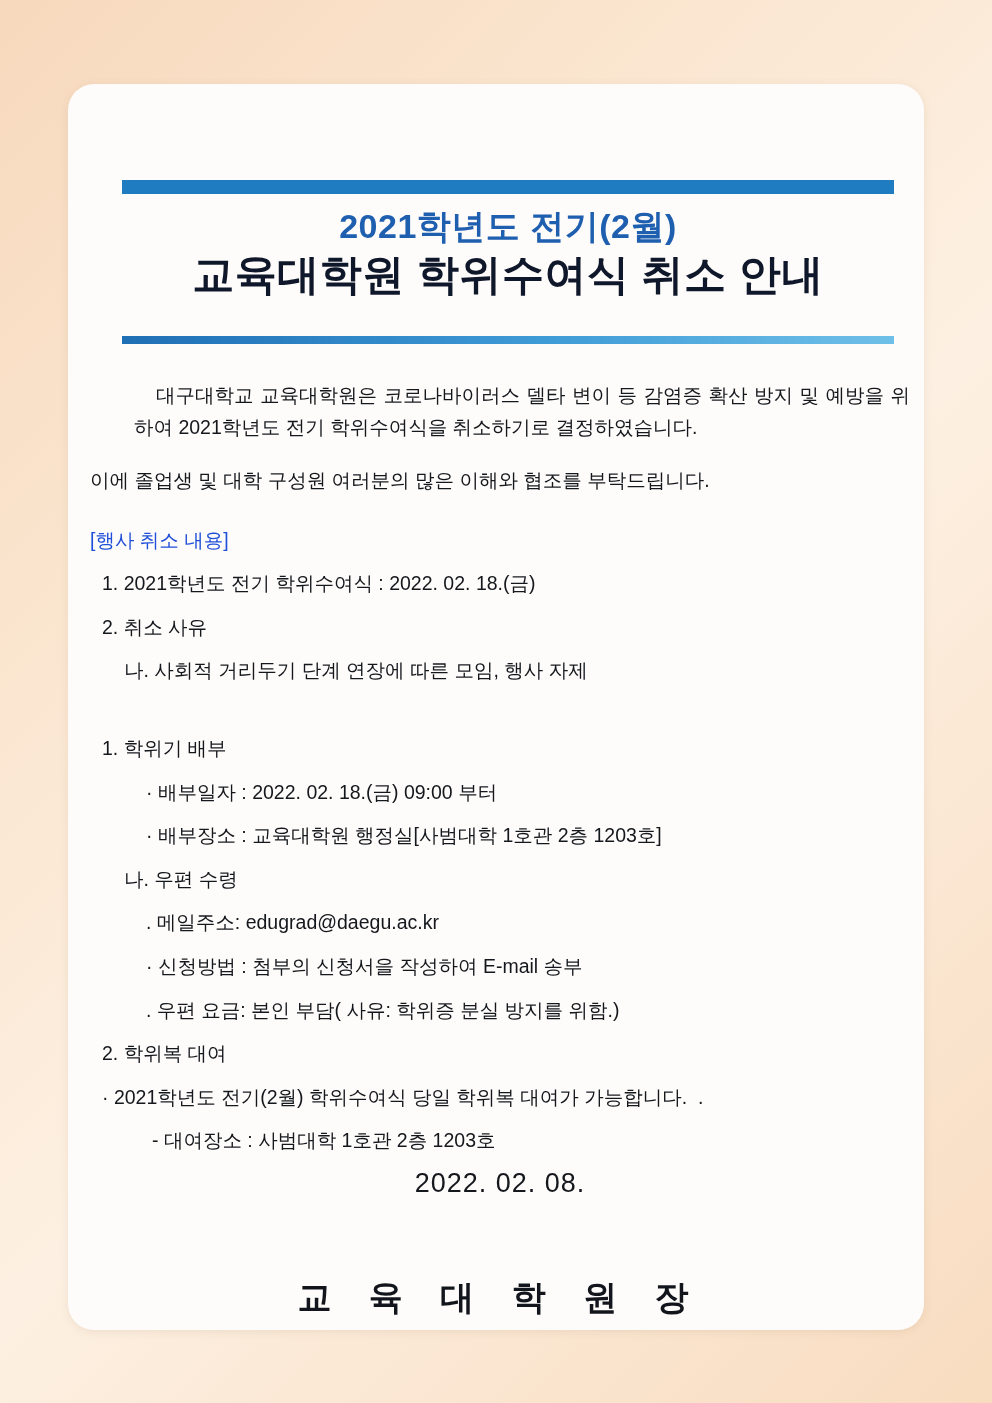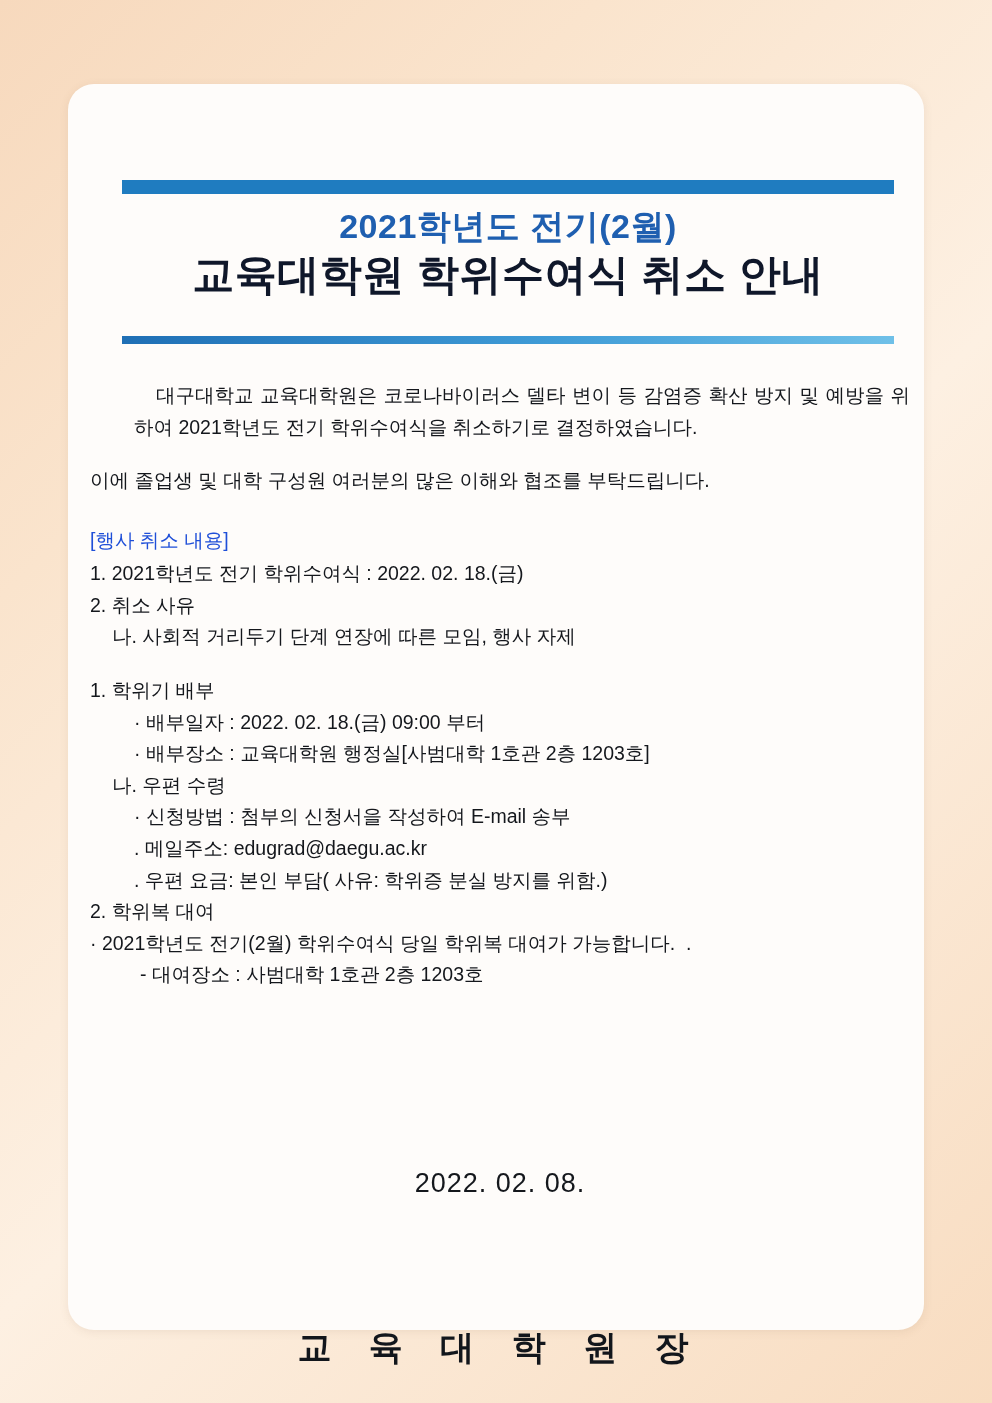--- a/index.html
+++ b/index.html
@@ -85,41 +85,41 @@
     margin-left: 44px;
   }
   .spacer-sm { height: 16px; }
   .spacer-md { height: 22px; }
   .section-head {
     color: #1f4fd8;
     font-size: 19.5px;
     margin: 0 0 2px 0;
   }
   .line {
-    margin: 0;
+    margin: 12px;
     white-space: pre;
   }
   .lvl1 { padding-left: 0; }
   .lvl2 { padding-left: 22px; }
   .lvl3 { padding-left: 44px; }
   .lvl3b { padding-left: 50px; }
   .footer-date {
     position: absolute;
     left: 90px;
     top: 1168px;
     width: 820px;
     text-align: center;
     font-size: 27px;
     color: #14171c;
     letter-spacing: 1px;
   }
   .footer-signer {
     position: absolute;
     left: 90px;
-    top: 1325px;
+    top: 1275px;
     width: 820px;
     text-align: center;
     font-size: 34px;
     font-weight: bold;
     color: #12161c;
     letter-spacing: 14px;
   }
 </style>
 </head>
 <body>
@@ -151,22 +151,22 @@
     <p class="line lvl1">1. 2021학년도 전기 학위수여식 : 2022. 02. 18.(금)</p>
     <p class="line lvl1">2. 취소 사유</p>
     <p class="line lvl2">나. 사회적 거리두기 단계 연장에 따른 모임, 행사 자제</p>
 
     <div class="spacer-md"></div>
 
     <p class="line lvl1">1. 학위기 배부</p>
     <p class="line lvl3">· 배부일자 : 2022. 02. 18.(금) 09:00 부터</p>
     <p class="line lvl3">· 배부장소 : 교육대학원 행정실[사범대학 1호관 2층 1203호]</p>
     <p class="line lvl2">나. 우편 수령</p>
+    <p class="line lvl3">. 메일주소: edugrad@daegu.ac.kr</p>
     <p class="line lvl3">· 신청방법 : 첨부의 신청서을 작성하여 E-mail 송부</p>
-    <p class="line lvl3">. 메일주소: edugrad@daegu.ac.kr</p>
     <p class="line lvl3">. 우편 요금: 본인 부담( 사유: 학위증 분실 방지를 위함.)</p>
     <p class="line lvl1">2. 학위복 대여</p>
     <p class="line lvl1">· 2021학년도 전기(2월) 학위수여식 당일 학위복 대여가 가능합니다.  .</p>
     <p class="line lvl3b">- 대여장소 : 사범대학 1호관 2층 1203호</p>
 
   </div>
 
   <div class="footer-date">2022.  02.  08.</div>
   <div class="footer-signer">교 육 대 학 원 장</div>
 

